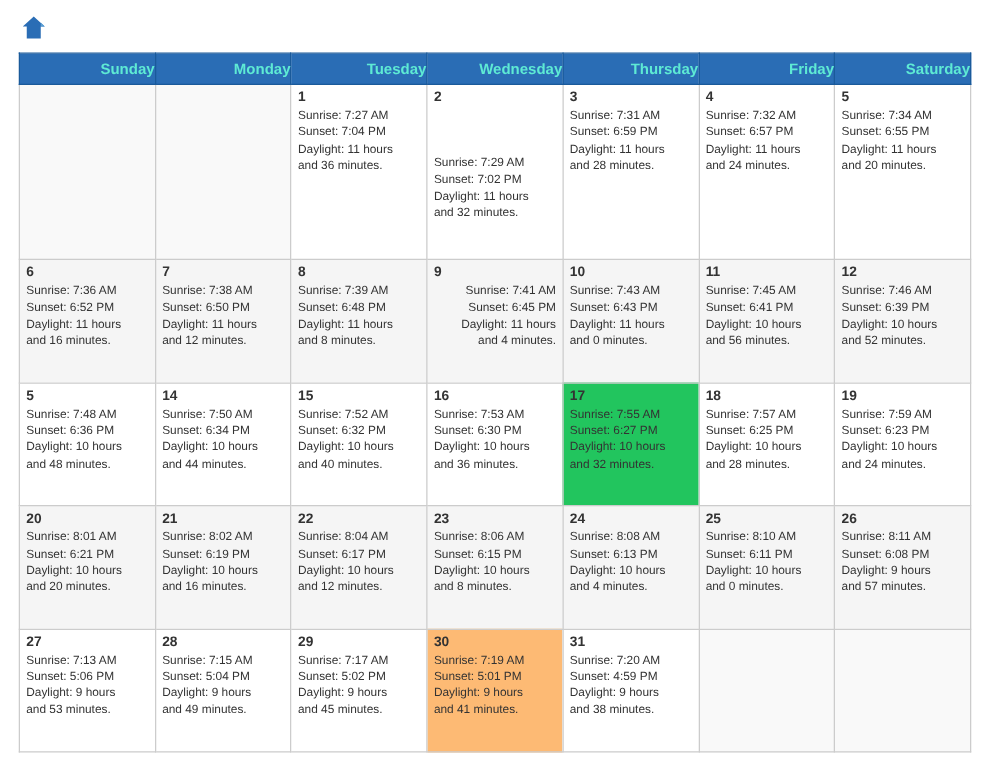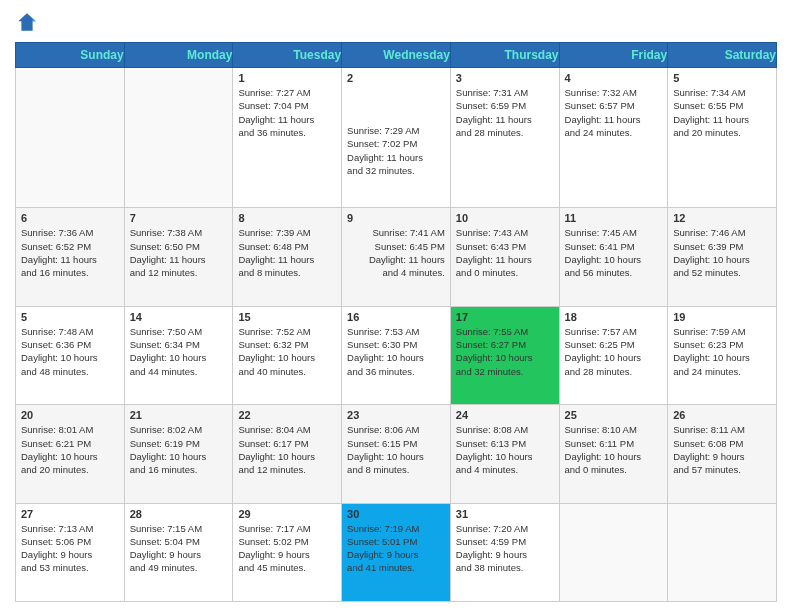--- a/index.html
+++ b/index.html
@@ -338,21 +338,21 @@
 Daylight: 9 hours
 and 49 minutes.</div>
           </td>
           <td style="background: rgb(255, 255, 255);">
             <span class="day-num">29</span>
             <div class="day-info" style="white-space: pre-line;">Sunrise: 7:17 AM
 Sunset: 5:02 PM
 Daylight: 9 hours
 and 45 minutes.</div>
           </td>
-          <td style="background: #0ea5e9;">
+          <td style="background: #fdba74;">
             <span class="day-num">30</span>
             <div class="day-info" style="white-space: pre-line;">Sunrise: 7:19 AM
 Sunset: 5:01 PM
 Daylight: 9 hours
 and 41 minutes.</div>
           </td>
           <td style="background: rgb(255, 255, 255);">
             <span class="day-num">31</span>
             <div class="day-info" style="white-space: pre-line;">Sunrise: 7:20 AM
 Sunset: 4:59 PM

